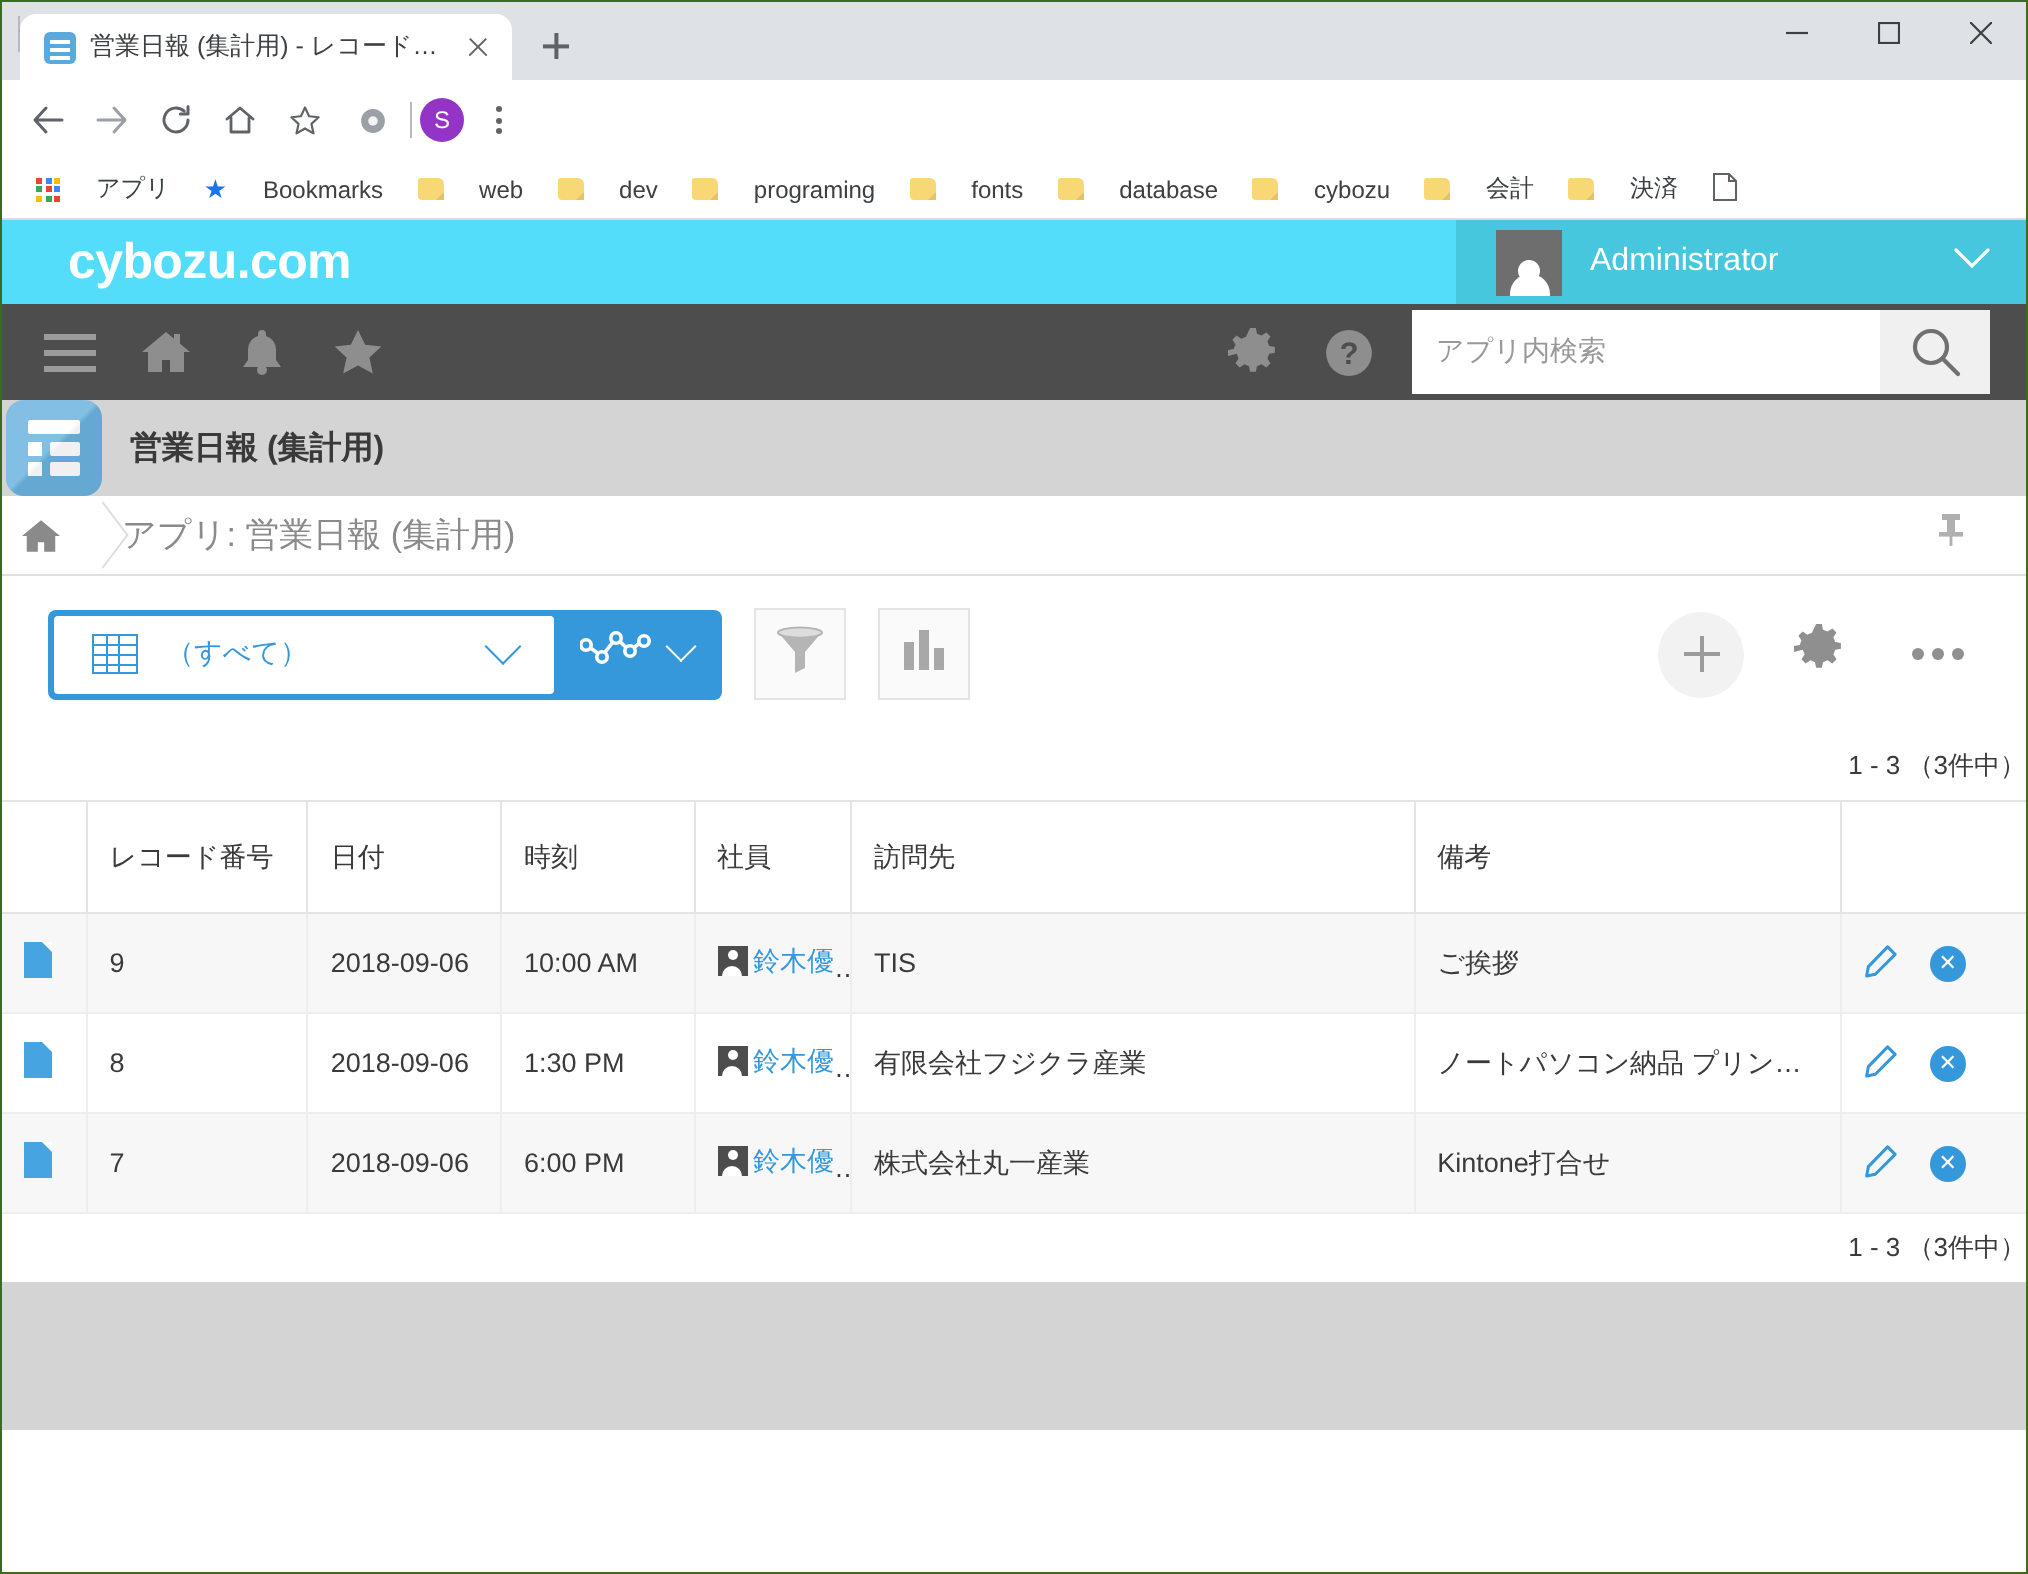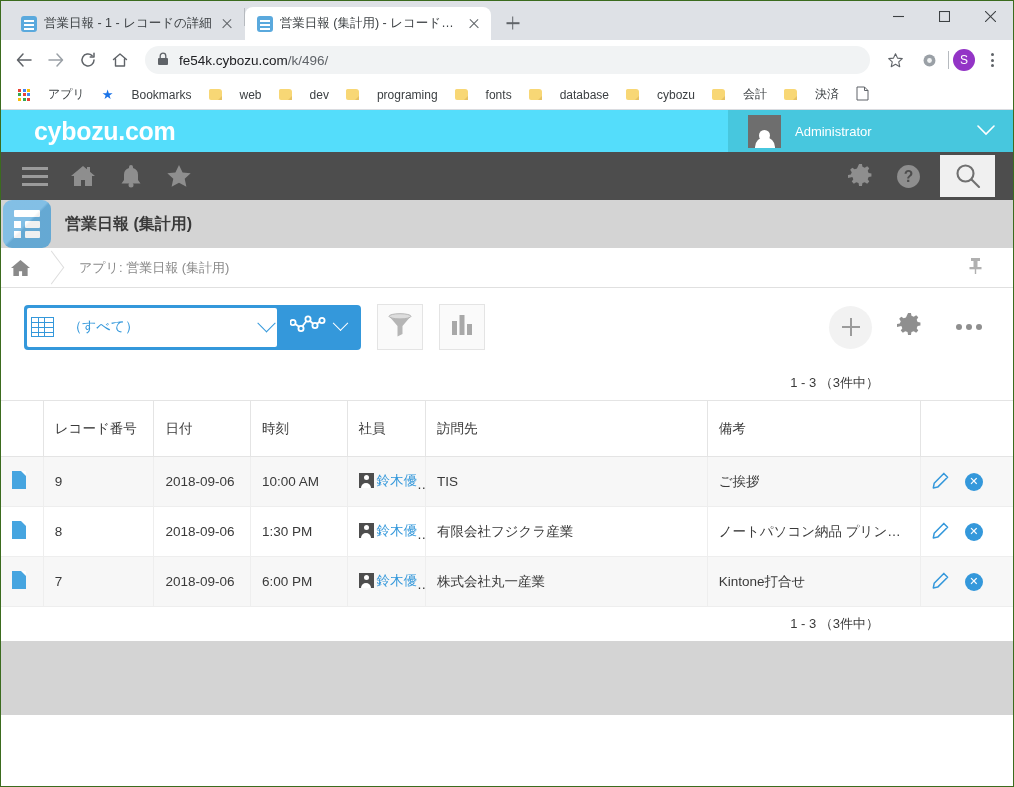--- a/index.html
+++ b/index.html
@@ -108,21 +108,21 @@
   .kt-user {
     width: 285px; background: #47c7de; display: flex; align-items: center;
     padding: 0 18px 0 20px; gap: 14px; cursor: pointer;
   }
   .kt-av {
     width: 33px; height: 33px; background: #6e6e6e; flex: none;
     display: flex; align-items: flex-end; justify-content: center; overflow: hidden;
   }
   .kt-av-head { width: 11px; height: 11px; border-radius: 50%; background: #fff; position: relative; top: -12px; }
   .kt-av-body { width: 20px; height: 11px; border-radius: 10px 10px 0 0; background: #fff; position: absolute; bottom: 0; }
-  .kt-uname { color: #fff; font-size: 13px; flex: 1; }
+  .kt-uname { color: #fff; font-size: 16px; flex: 1; }
 
   .kt-nav { height: 48px; background: #4d4d4d; display: flex; align-items: center; }
   .kt-nav-left { display: flex; align-items: center; gap: 0; padding-left: 10px; }
   .kt-nav-ico {
     width: 48px; height: 48px; display: flex; align-items: center; justify-content: center;
     color: #8e8e8e; cursor: pointer;
   }
   .kt-nav-spacer { flex: 1; }
   .kt-search { width: 234px; height: 42px; background: #fff; display: flex; align-items: center;
     padding: 0 12px; font-size: 14px; color: #999; cursor: text; }
@@ -141,31 +141,31 @@
   .kt-apptitle h1 { font-size: 16px; font-weight: bold; color: #3a3a3a; margin-left: 14px; }
 
   .kt-crumbs { height: 40px; background: #fff; border-bottom: 1px solid #e0e0e0;
      display: flex; align-items: center; position: relative; }
   .crumb-home { width: 38px; display: flex; align-items: center; justify-content: center; color: #8a8a8a; cursor: pointer; }
   .crumb-arrow { width: 18px; height: 40px; position: relative; }
   .crumb-arrow::after {
     content: ""; position: absolute; left: 2px; top: 9px; width: 20px; height: 20px;
     border-top: 1px solid #ddd; border-right: 1px solid #ddd; transform: rotate(45deg) skew(8deg,8deg);
   }
-  .crumb-text { font-size: 13px; color: #8a8a8a; margin-left: 22px; cursor: pointer; }
+  .crumb-text { font-size: 17px; color: #8a8a8a; margin-left: 4px; cursor: pointer; }
   .crumb-pin { position: absolute; right: 30px; color: #b0b0b0; cursor: pointer; }
 
   .kt-toolbar { height: 78px; display: flex; align-items: center; padding: 0 23px; gap: 16px; }
   .viewsel {
     height: 45px; display: flex; align-items: center; background: #3498db;
     border-radius: 4px; padding: 3px; cursor: pointer;
   }
   .viewsel-main {
     width: 250px; height: 39px; background: #fff; border-radius: 2px;
-    display: flex; align-items: center; gap: 14px; padding: 0 4px;
+    display: flex; align-items: center; gap: 14px; padding: 0 19px;
   }
   .grid-ico {
     width: 23px; height: 20px; border: 1.6px solid #3498db; flex: none; position: relative;
   }
   .grid-ico::before {
     content:""; position:absolute; left:0; top:4px; width:100%; height:1.2px; background:#3498db;
     box-shadow: 0 5px 0 #3498db, 0 10px 0 #3498db;
   }
   .grid-ico::after {
     content:""; position:absolute; top:0; left:6px; width:1.2px; height:100%; background:#3498db;
@@ -183,21 +183,21 @@
   .roundbtn {
     width: 43px; height: 43px; border-radius: 50%; background: #f2f2f2;
     display: flex; align-items: center; justify-content: center; cursor: pointer; color: #9b9b9b;
   }
   .plainbtn { width: 43px; height: 43px; display: flex; align-items: center;
      justify-content: center; cursor: pointer; color: #8f8f8f; }
   .dots3 { display: flex; gap: 4px; }
   .dots3 i { width: 6px; height: 6px; border-radius: 50%; background: #8f8f8f; display: block; }
 
   .pager { height: 34px; display: flex; align-items: center; justify-content: flex-end;
-     padding-right: 134px; font-size: 13px; color: #3a3a3a; }
+     font-size: 13px; color: #3a3a3a; }
 
   table.recs { width: 100%; border-collapse: collapse; table-layout: fixed; }
   table.recs th {
     height: 56px; background: #fff; border-top: 1px solid #e4e4e4;
     border-bottom: 1px solid #e4e4e4; border-right: 1px solid #e4e4e4;
     font-weight: normal; font-size: 13.5px; color: #3a3a3a; text-align: left;
     padding: 0 11px; cursor: pointer;
   }
   table.recs td {
     height: 50px; border-bottom: 1px solid #eee; border-right: 1px solid #eee;
@@ -228,25 +228,20 @@
   .del-ico {
     width: 18px; height: 18px; border-radius: 50%; background: #3498db; color: #fff;
     font-size: 11px; display: flex; align-items: center; justify-content: center; cursor: pointer;
   }
   .kt-footer { height: 74px; background: #d4d4d4; }
 </style>
 </head>
 <body>
 
 <div class="tabstrip">
-  <div class="tab inactive">
-    <span class="tab-favicon"></span>
-    <span class="tab-title">営業日報 - 1 - レコードの詳細</span>
-    <span class="tab-close"></span>
-  </div>
   <div class="tab-sep"></div>
   <div class="tab active">
     <span class="tab-favicon"></span>
     <span class="tab-title">営業日報 (集計用) - レコードの一覧</span>
     <span class="tab-close"></span>
   </div>
   <div class="newtab"></div>
   <div class="winctl">
     <div class="winbtn">
       <svg width="11" height="11" viewBox="0 0 11 11">
@@ -281,29 +276,20 @@
   <div class="navbtn">
     <svg width="18" height="18" viewBox="0 0 18 18">
         <path d="M15 9a6 6 0 1 1-1.9-4.4" fill="none" stroke="#5f6368" stroke-width="1.5" stroke-linecap="round"></path>
         <path d="M15 2.2V6h-3.8" fill="none" stroke="#5f6368" stroke-width="1.5" stroke-linecap="round" stroke-linejoin="round"></path>
       </svg>
   </div>
   <div class="navbtn">
     <svg width="18" height="18" viewBox="0 0 18 18">
         <path d="M2.5 8.5L9 3l6.5 5.5M4.5 8v7h9V8" fill="none" stroke="#5f6368" stroke-width="1.4" stroke-linecap="round" stroke-linejoin="round"></path>
       </svg>
-  </div>
-  <div class="omnibox">
-    <span>
-      <svg width="12" height="14" viewBox="0 0 12 14">
-          <rect x="1" y="6" width="10" height="7" rx="1" fill="#5f6368"></rect>
-          <path d="M3.2 6V4a2.8 2.8 0 0 1 5.6 0v2" fill="none" stroke="#5f6368" stroke-width="1.3"></path>
-        </svg>
-    </span>
-    <span><span class="host">fe54k.cybozu.com</span><span class="path">/k/496/</span></span>
   </div>
   <div class="tb-right">
     <div class="navbtn">
       <svg width="17" height="17" viewBox="0 0 20 20">
           <path d="M10 2l2.4 5.2 5.6.6-4.2 3.9 1.2 5.6L10 14.4 5 17.3l1.2-5.6L2 7.8l5.6-.6z" fill="none" stroke="#5f6368" stroke-width="1.3" stroke-linejoin="round"></path>
         </svg>
     </div>
     <div class="navbtn">
       <svg width="17" height="17" viewBox="0 0 20 20">
           <circle cx="10" cy="10" r="7" fill="#9aa0a6"></circle>
@@ -438,20 +424,21 @@
           <path d="M12 8a4 4 0 1 0 0 8 4 4 0 0 0 0-8zm0 2.2a1.8 1.8 0 1 1 0 3.6 1.8 1.8 0 0 1 0-3.6z"></path>
           <path d="M10.6 0h2.8l.5 2.7 2.2.9 2.3-1.5 2 2-1.5 2.3.9 2.2 2.7.5v2.8l-2.7.5-.9 2.2 1.5 2.3-2 2-2.3-1.5-2.2.9-.5 2.7h-2.8l-.5-2.7-2.2-.9-2.3 1.5-2-2 1.5-2.3-.9-2.2L0 13.4v-2.8l2.7-.5.9-2.2-1.5-2.3 2-2 2.3 1.5 2.2-.9z"></path>
         </svg>
     </div>
     <div class="kt-nav-ico" style="margin-right:8px;">
       <svg width="25" height="25" viewBox="0 0 24 24">
           <circle cx="12" cy="12" r="11" fill="#8e8e8e"></circle>
           <text x="12" y="17.5" font-size="15" font-family="Liberation Sans, sans-serif" text-anchor="middle" fill="#4d4d4d" font-weight="bold">?</text>
         </svg>
     </div>
+    <div class="kt-search">アプリ内検索</div>
     <div class="kt-search-btn">
       <svg width="26" height="26" viewBox="0 0 26 26">
           <circle cx="10.5" cy="10.5" r="8" fill="none" stroke="#707070" stroke-width="2.1"></circle>
           <line x1="16.5" y1="16.5" x2="24" y2="24" stroke="#707070" stroke-width="2.1" stroke-linecap="round"></line>
         </svg>
     </div>
   </div>
 
   <div class="kt-apptitle">
     <span class="kt-appicon">

